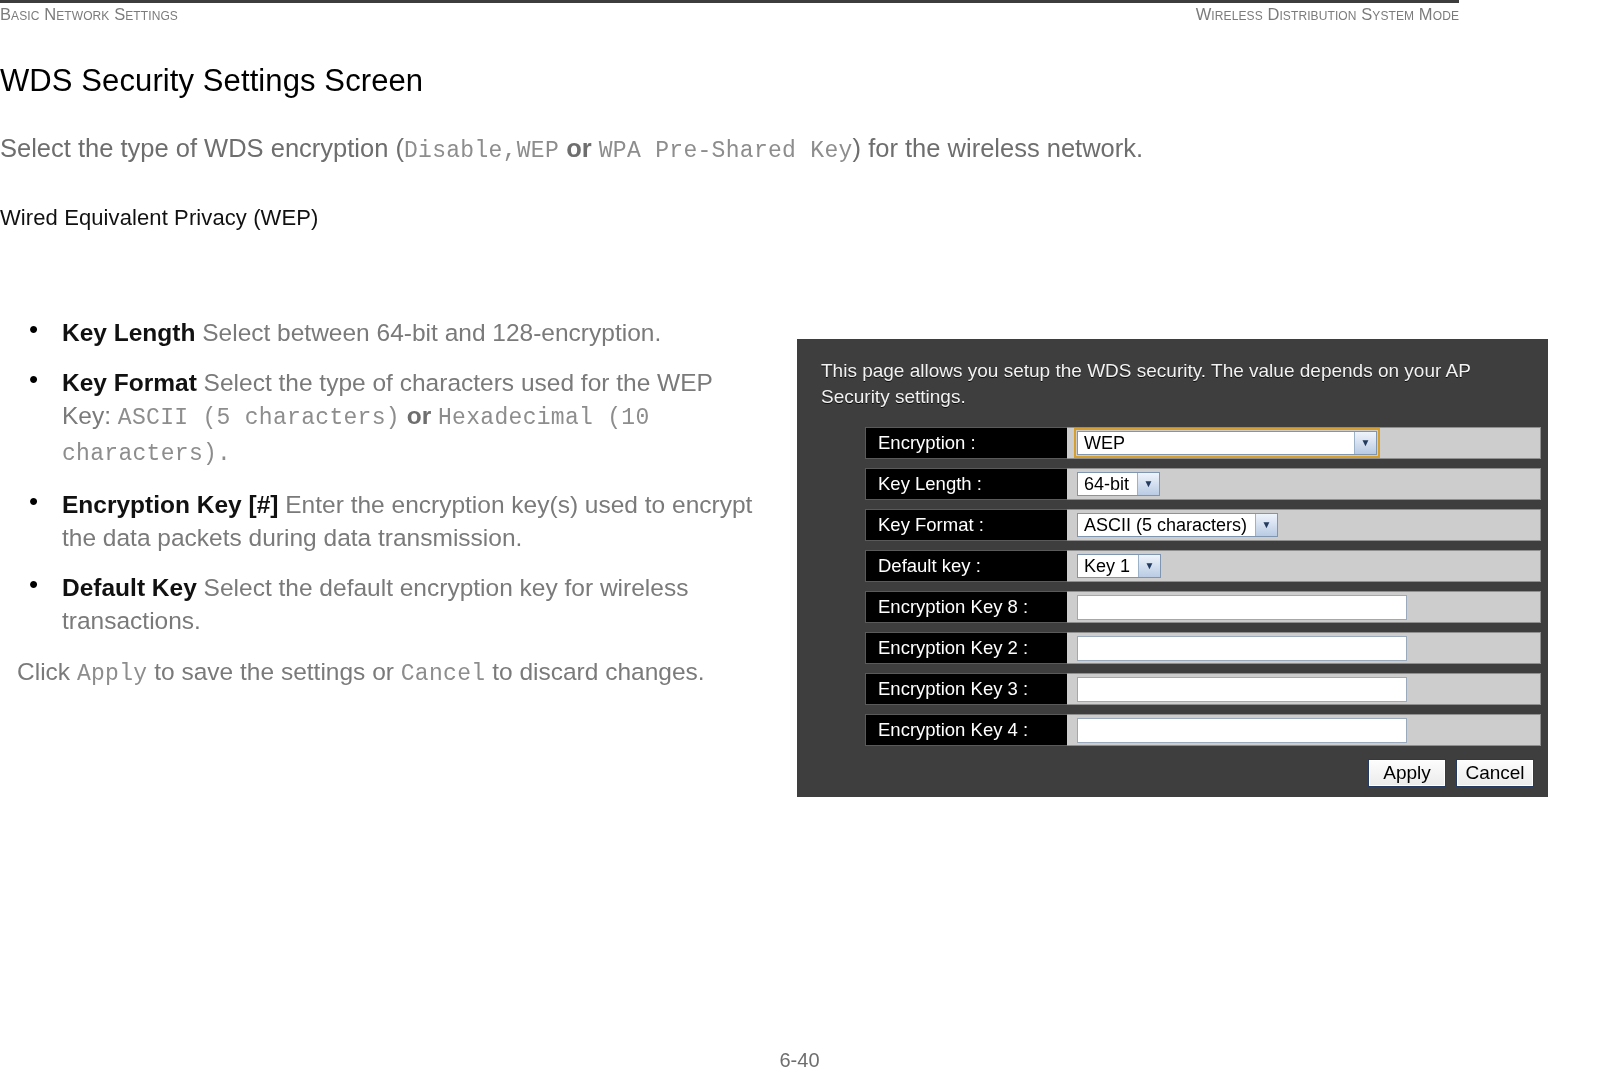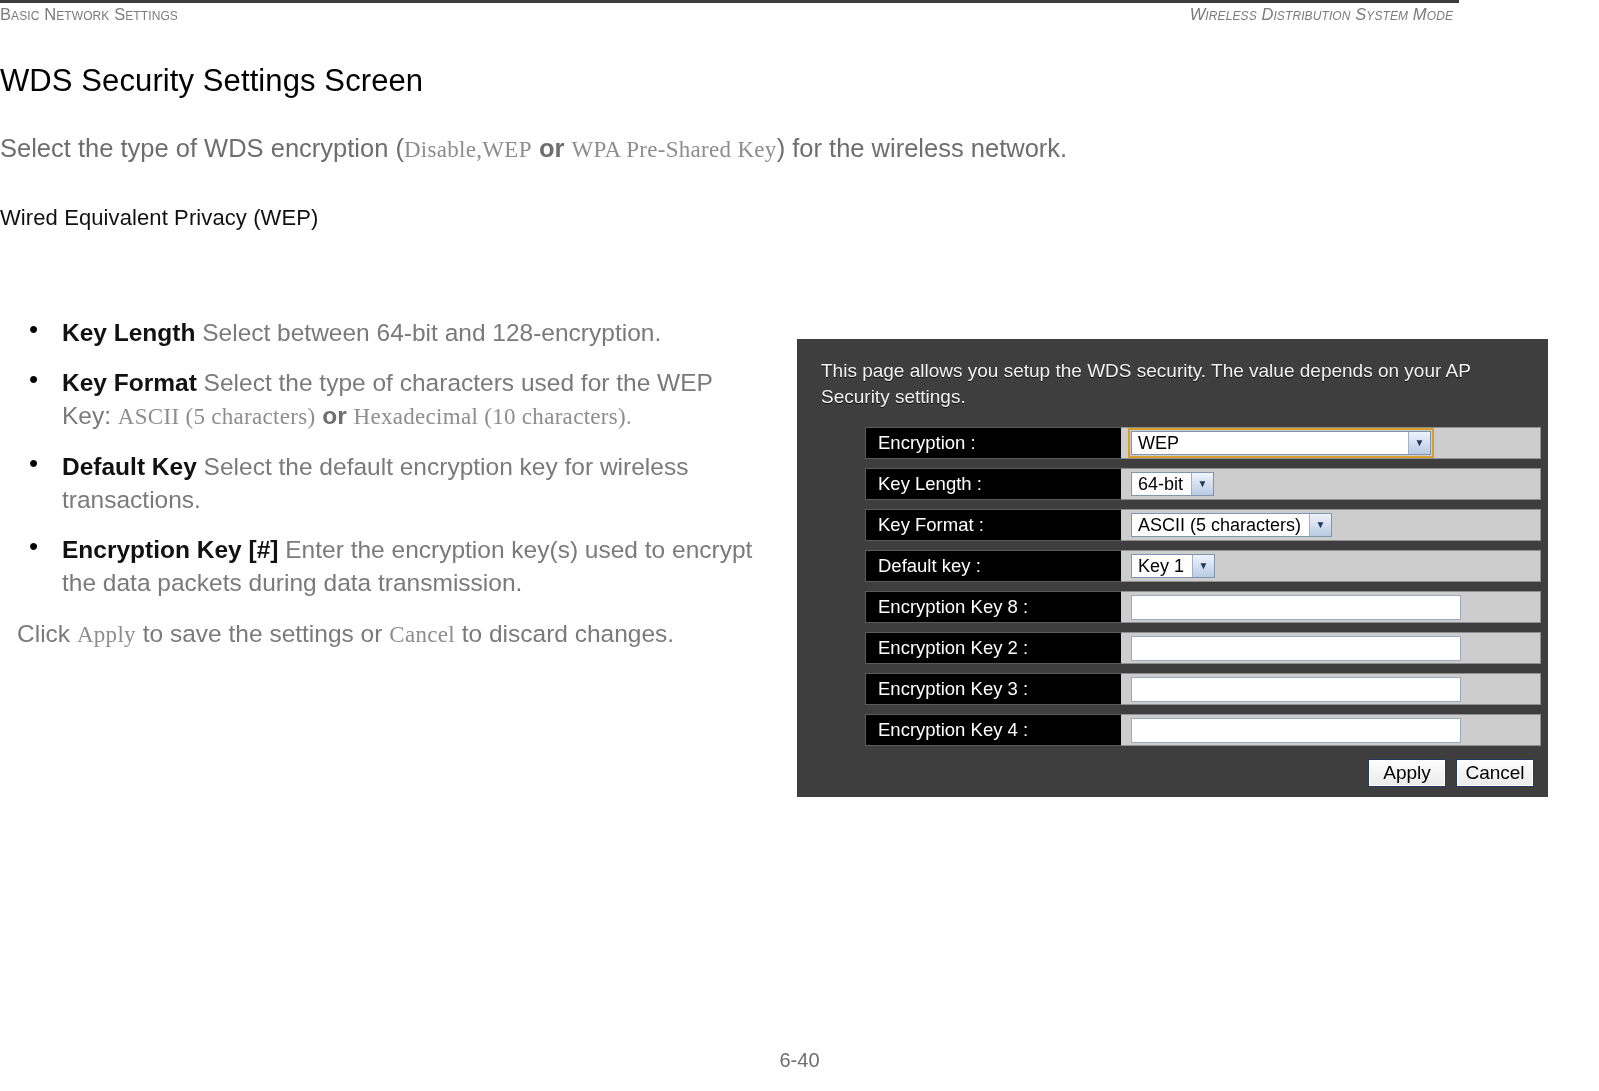--- a/index.html
+++ b/index.html
@@ -29,21 +29,21 @@
   .page-header .hdr-right {
     position: absolute;
     top: 2px;
     font-size: 16.5px;
     letter-spacing: .1px;
     color: #7b7b7b;
     font-variant: small-caps;
     white-space: nowrap;
   }
   .page-header .hdr-left  { left: 0; }
-  .page-header .hdr-right { right: 6px; font-style: italic; }
+  .page-header .hdr-right { right: 0; }
 
   
   .content {
     position: absolute;
     left: 0;
     top: 21px;
     width: 1599px;
   }
   h1.screen-title {
     margin: 0;
@@ -71,21 +71,21 @@
     position: absolute;
     left: 0;
     top: 184px;
     font-size: 22px;
     font-weight: 400;
     color: #111111;
     letter-spacing: .1px;
     white-space: nowrap;
   }
   .mono {
-    font-family: Liberation Serif, serif;
+    font-family: Liberation Mono, monospace;
     font-size: 23px;
     color: #8d8d8d;
     letter-spacing: .3px;
   }
   .strong-or {
     color: #6e6e6e;
     font-weight: 700;
   }
 
   
@@ -156,21 +156,21 @@
     width: 676px;
   }
   .shot .row {
     display: flex;
     align-items: stretch;
     height: 32px;
     margin-bottom: 9px;
     background: #3e3e3e;
   }
   .shot .row .lbl {
-    width: 256px;
+    width: 202px;
     background: #000000;
     color: #ffffff;
     font-size: 18.5px;
     display: flex;
     align-items: center;
     padding-left: 12px;
     box-sizing: border-box;
     border: 1px solid #5a5a5a;
     border-right: none;
     text-shadow: 0 1px 1px rgba(0,0,0,.9);
@@ -290,27 +290,27 @@
 
       <li>
         <b>Key Format</b>
         <span>Select the type of characters used for the WEP Key:</span>
         <span class="mono">ASCII (5 characters)</span>
         <span class="strong-or">or</span>
         <span class="mono">Hexadecimal (10 characters).</span>
       </li>
 
       <li>
+        <b>Encryption Key [#]</b>
+        <span>Enter the encryption key(s) used to encrypt the data packets during data transmission.</span>
+      </li>
+
+      <li>
         <b>Default Key</b>
         <span>Select the default encryption key for wireless transactions.</span>
-      </li>
-
-      <li>
-        <b>Encryption Key [#]</b>
-        <span>Enter the encryption key(s) used to encrypt the data packets during data transmission.</span>
       </li>
     </ul>
 
     <p class="click-note"><span>Click</span> <span class="mono">Apply</span> <span>to save the settings or</span> <span class="mono">Cancel</span> <span>to discard changes.</span></p>
   </div>
 
   <div class="shot">
     <div class="shot-desc">This page allows you setup the WDS security. The value depends on your AP Security settings.</div>
 
     <div class="form">

